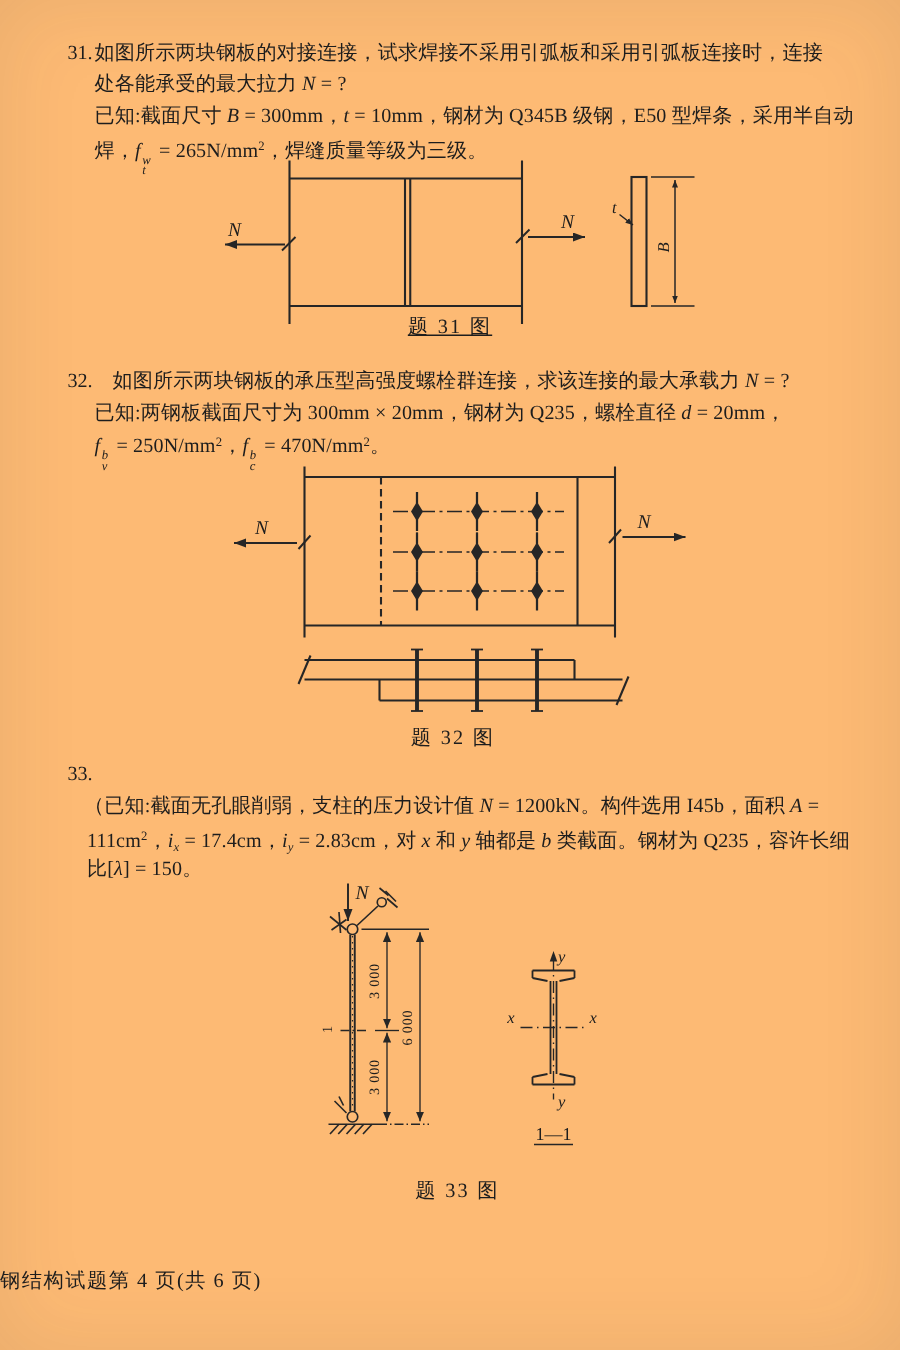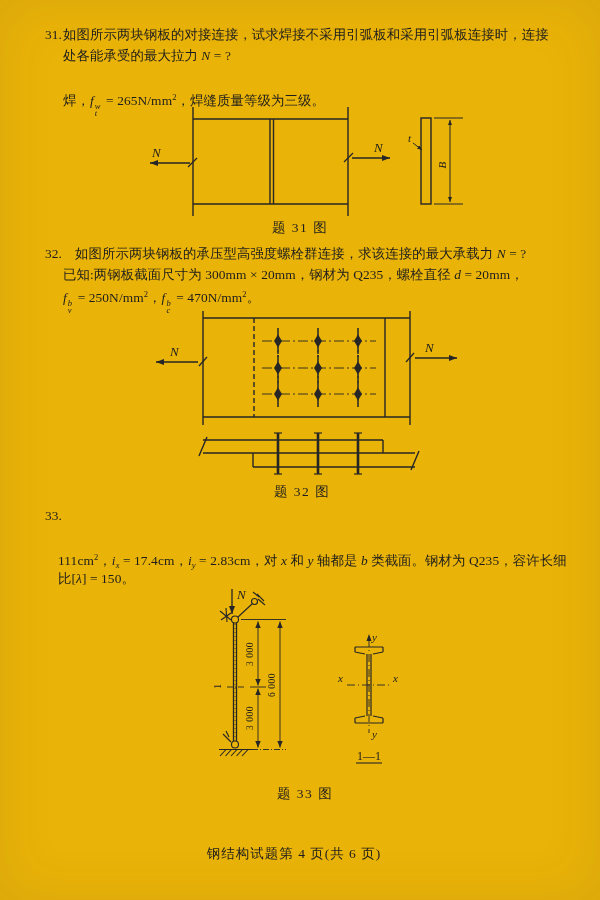--- a/index.html
+++ b/index.html
@@ -1,53 +1,54 @@
 <!DOCTYPE html>
 <html><head>
 <meta charset="utf-8">
 <style>
   html,body{margin:0;padding:0;background:#e8e6e2;}
   .page{
     position:relative;width:600px;height:900px;margin:0 auto;
-    background:#eab308;color:#1d1d1d;
+    background:#fdba74;color:#1d1d1d;
     font-family:"Liberation Serif","DejaVu Serif",serif;
     box-shadow:inset 0 0 55px rgba(60,55,45,.10);
     overflow:hidden;
   }
   .tline{position:absolute;font-size:13.4px;line-height:15px;white-space:pre;letter-spacing:.1px;}
   .qnum{position:absolute;font-size:13.4px;line-height:15px;}
   .i{font-style:italic;}
   .sup{font-size:8.5px;vertical-align:4.5px;}
   .sub{font-size:8.5px;vertical-align:-3px;font-style:italic;}
   .ss{display:inline-flex;flex-direction:column;vertical-align:-4px;line-height:7.5px;font-size:8.5px;font-style:italic;margin:0 2px 0 1px;text-align:left;}
   .ss span{display:block;}
   .cap{position:absolute;width:110px;text-align:center;font-size:13.5px;letter-spacing:1.5px;}
-  .footer{position:absolute;top:845px;left:0;width:588px;text-align:center;font-size:13.5px;letter-spacing:1px;}
+  .footer{position:absolute;top:845px;left:0;width:588px;font-size:13.5px;letter-spacing:1px;}
   svg{position:absolute;overflow:visible;}
   svg line,svg path,svg rect,svg circle{stroke:#262626;fill:none;}
   svg .fill{fill:#262626;stroke:none;}
   svg text{fill:#1d1d1d;stroke:none;font-family:"Liberation Serif","DejaVu Serif",serif;}
   svg .var{font-style:italic;font-size:13px;}
   svg .dim{font-size:9.5px;letter-spacing:.5px;}
   svg .sm{font-size:11px;font-style:italic;}
   #fig31{left:128px;top:104px;}
   #fig32{left:128px;top:306px;}
   #fig33{left:193px;top:586px;}
-  #cap31{left:245px;top:219px;}
+  #cap31{left:245px;top:209px;text-decoration:underline;}
   #cap32{left:247px;top:483px;text-align:center;}
   #cap33{left:250px;top:785px;}
 </style>
 </head>
 <body>
 
 <div class="page">
 
   <div class="qnum" style="left:45px;top:27px">31.</div>
   <div class="tline" style="left:63px;top:48px"><span>处各能承受的最大拉力 </span><span class="i">N</span><span> = ?</span></div>
   <div class="tline" style="left:63px;top:27px"><span>如图所示两块钢板的对接连接，试求焊接不采用引弧板和采用引弧板连接时，连接</span></div>
+  <div class="tline" style="left:63px;top:69px"><span>已知:截面尺寸 </span><span class="i">B</span><span> = 300mm，</span><span class="i">t</span><span> = 10mm，钢材为 Q345B 级钢，E50 型焊条，采用半自动</span></div>
   <div class="tline" style="left:63px;top:90px"><span>焊，</span><span class="i">f</span><span class="ss"><span>w</span><span>t</span></span><span> = 265N/mm</span><span class="sup">2</span><span>，焊缝质量等级为三级。</span></div>
 
   <svg id="fig31" width="352" height="118" viewBox="0 0 352 118">
     <defs>
       <marker id="ma" markerWidth="9" markerHeight="7" refX="8" refY="3" orient="auto-start-reverse" markerUnits="userSpaceOnUse">
         <path class="fill" d="M0,0 L8,3 L0,6 Z"></path>
       </marker>
       <marker id="mas" markerWidth="6" markerHeight="5" refX="5" refY="2" orient="auto-start-reverse" markerUnits="userSpaceOnUse">
         <path class="fill" d="M0,0 L5,2 L0,4 Z"></path>
       </marker>
@@ -154,20 +155,21 @@
         <line x1="186" y1="127" x2="194" y2="127"></line>
           <line x1="186" y1="168" x2="194" y2="168"></line>
         <line x1="226" y1="127" x2="234" y2="127"></line>
           <line x1="226" y1="168" x2="234" y2="168"></line>
       </g>
     </g>
   </svg>
   <div class="cap" id="cap32">题 32 图</div>
 
   <div class="qnum" style="left:45px;top:508px">33.</div>
+  <div class="tline" style="left:56px;top:529px"><span>（已知:截面无孔眼削弱，支柱的压力设计值 </span><span class="i">N</span><span> = 1200kN。构件选用 I45b，面积 </span><span class="i">A</span><span> =</span></div>
   <div class="tline" style="left:58px;top:550px"><span>111cm</span><span class="sup">2</span><span>，</span><span class="i">i</span><span class="sub">x</span><span> = 17.4cm，</span><span class="i">i</span><span class="sub">y</span><span> = 2.83cm，对 </span><span class="i">x</span><span> 和 </span><span class="i">y</span><span> 轴都是 </span><span class="i">b</span><span> 类截面。钢材为 Q235，容许长细</span></div>
   <div class="tline" style="left:58px;top:571px"><span>比[</span><span class="i">λ</span><span>] = 150。</span></div>
 
   <svg id="fig33" width="220" height="192" viewBox="0 0 220 192">
     <defs>
       <marker id="md" markerWidth="8" markerHeight="6" refX="6.5" refY="2.75" orient="auto-start-reverse" markerUnits="userSpaceOnUse">
         <path class="fill" d="M0,0 L6.5,2.75 L0,5.5 Z"></path>
       </marker>
     </defs>
 

